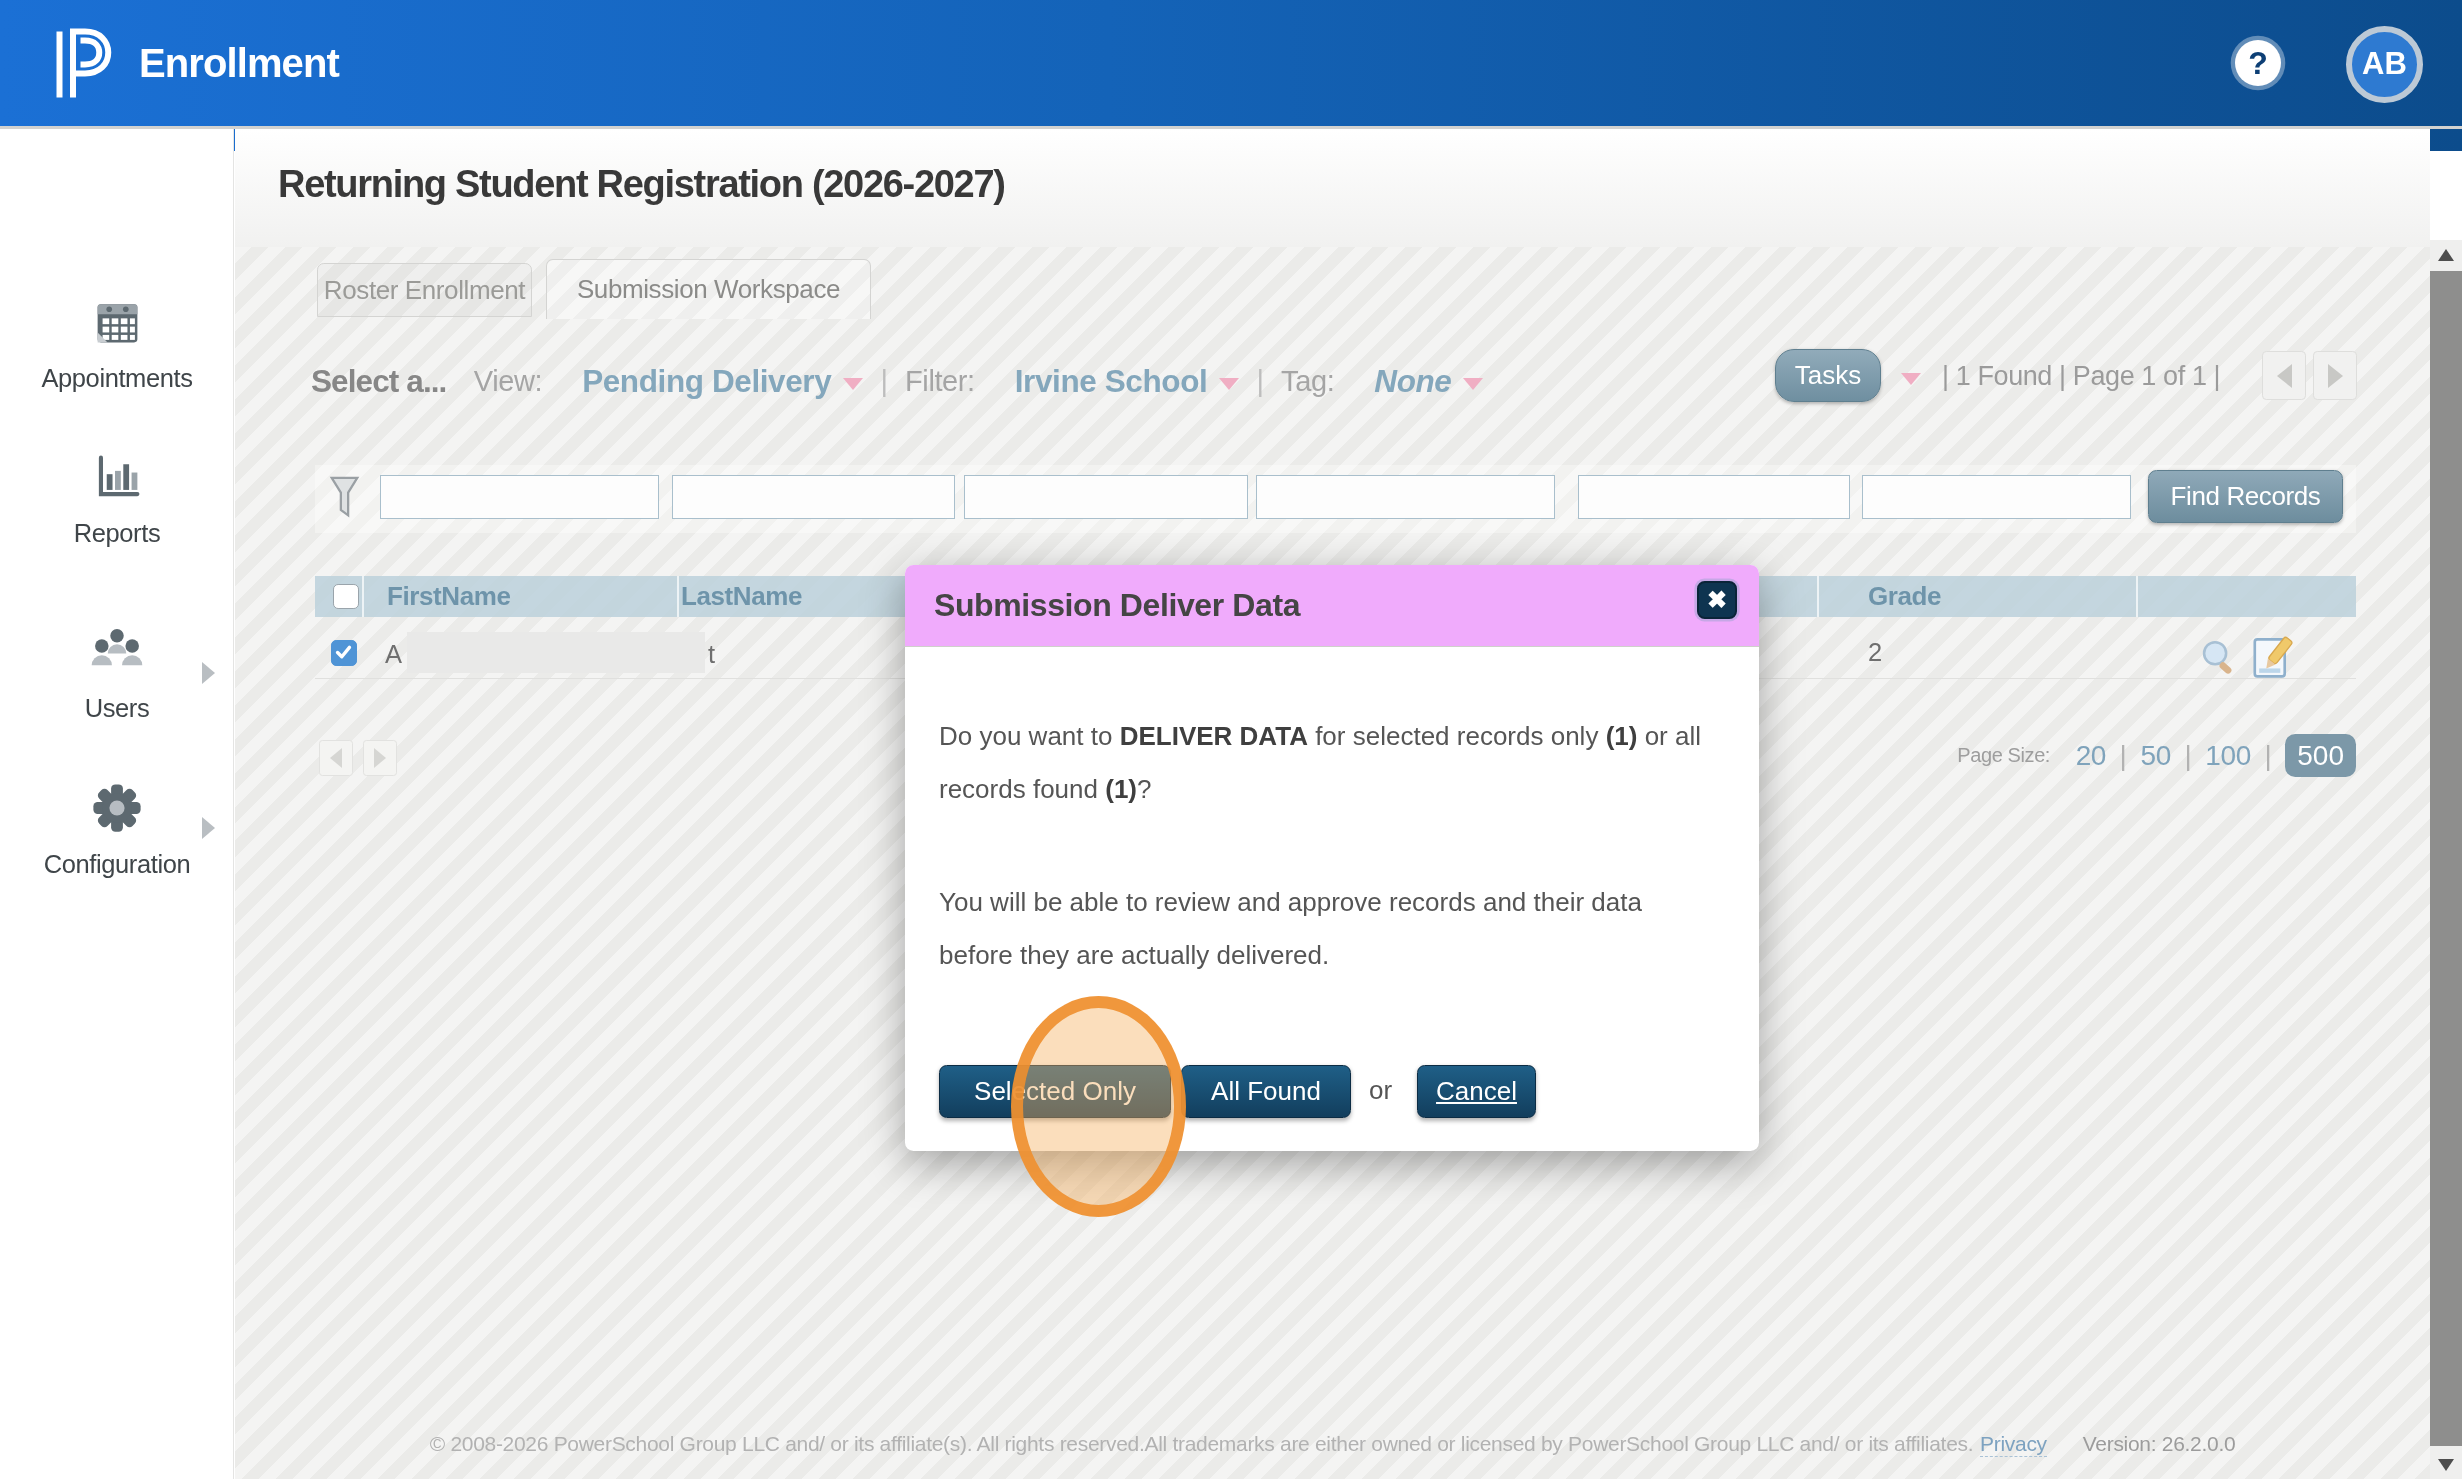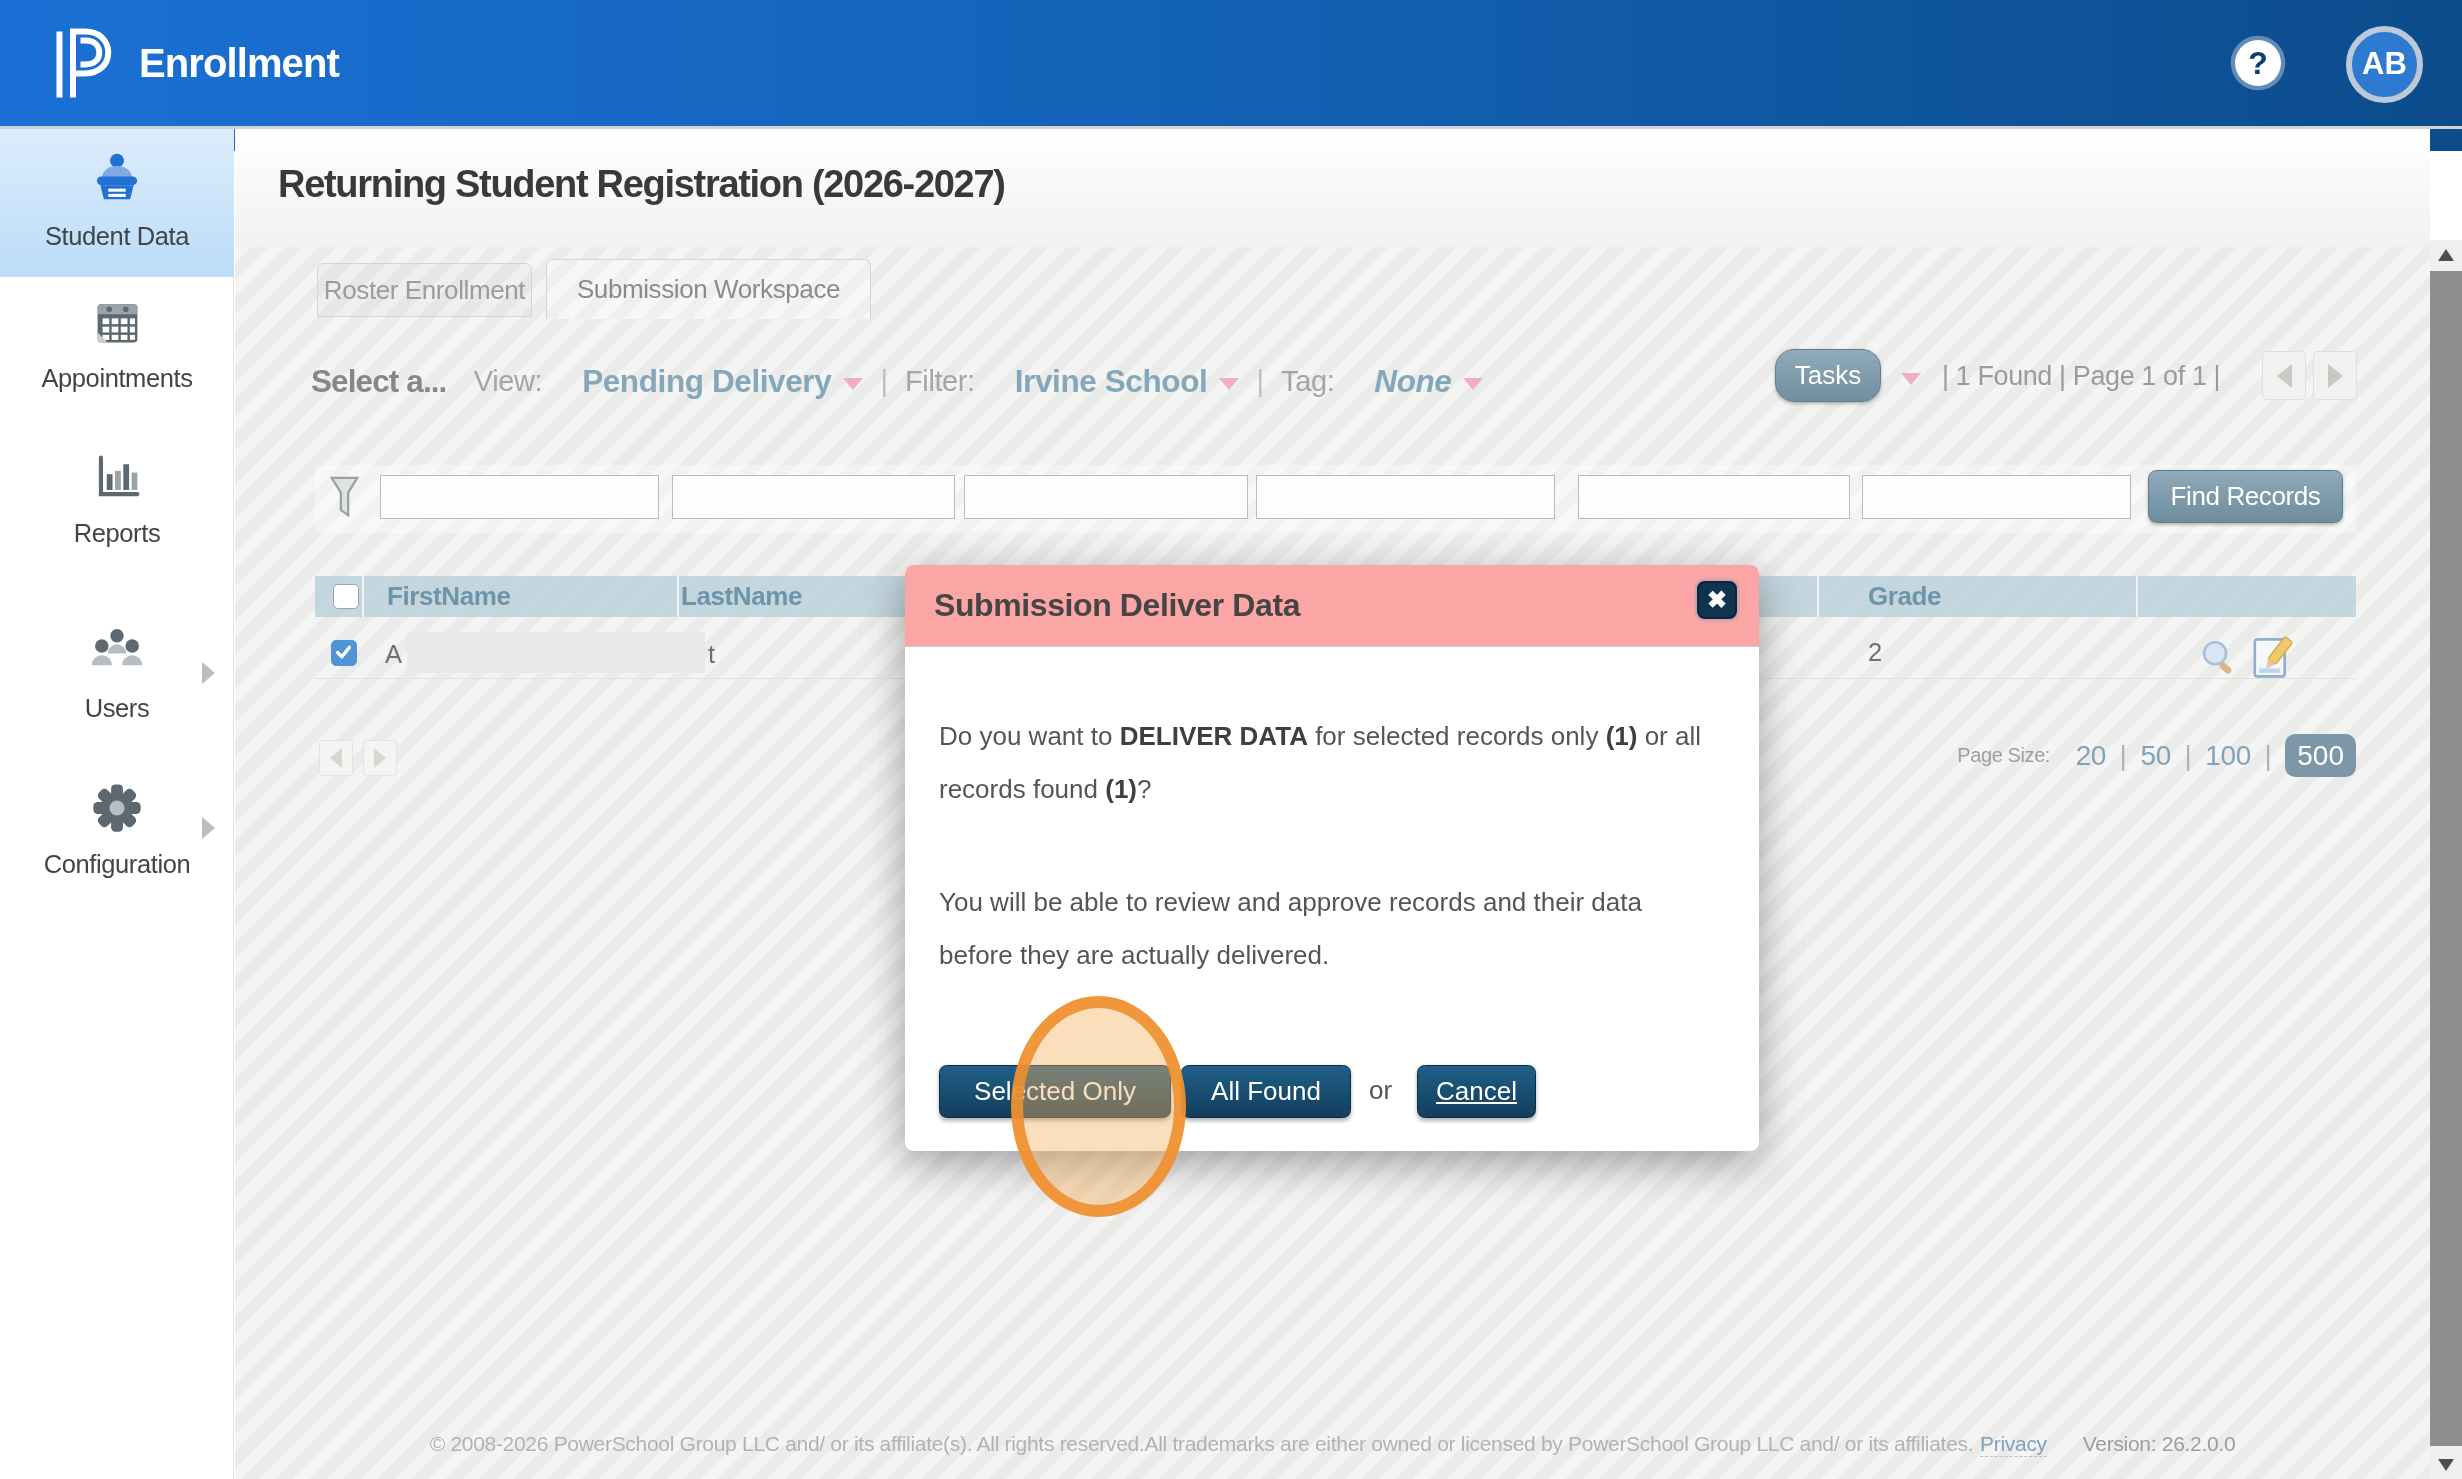--- a/index.html
+++ b/index.html
@@ -100,21 +100,21 @@
   .pagesize { position:absolute; left:1898px; top:730px; width:458px; height:51px; display:flex;
               align-items:center; justify-content:flex-end; gap:13.6px; }
   .ps-label { font-size:20px; color:#9e9e9e; margin-right:12px; letter-spacing:-0.4px; }
   .ps-link { font-size:28px; color:#7fa3bb; cursor:pointer; letter-spacing:-0.4px; }
   .ps-sep { font-size:28px; color:#b2b2b2; }
   .ps-selected { background:#7c98a8; color:#ffffff; font-size:28px; border-radius:10.2px; padding:5.1px 12px; cursor:pointer; }
 
   
   .modal { position:absolute; left:905px; top:565px; width:854px; height:586px; background:#ffffff;
            border-radius:8.5px; box-shadow:0 12px 43px rgba(0,0,0,0.35); z-index:40; }
-  .modal-head { position:absolute; left:0; top:0; width:854px; height:82px; background:#fca5a5;
+  .modal-head { position:absolute; left:0; top:0; width:854px; height:82px; background:#f0abfc;
                 border-bottom:0.9px solid #cfcfcb; border-radius:8.5px 8.5px 0 0; }
   .modal-title { position:absolute; left:29px; top:22px; font-size:32px; font-weight:bold; color:#454545; letter-spacing:-0.4px; }
   .modal-close { position:absolute; left:792px; top:16px; width:40px; height:38px; background:#0e3450;
                  border:2.6px solid #0a2438; border-radius:7.7px; color:#ffffff; font-size:24px; font-weight:bold;
                  display:flex; align-items:center; justify-content:center; cursor:pointer;
                  box-shadow:0 0 0 2.6px rgba(120,160,190,0.35); }
   .modal-body { position:absolute; left:34px; top:145px; width:783px; font-size:26px; color:#555555; line-height:53px; }
   .modal-body p { margin:0 0 60px 0; }
   .modal-body b { color:#3f3f3f; }
   .modal-actions { position:absolute; left:0; top:500px; width:854px; height:53px; }
@@ -163,31 +163,20 @@
     <div class="help-btn">
         <span>?</span>
       </div>
     <div class="avatar">
         <span>AB</span>
       </div>
   </div>
   <div class="header-underline"></div>
 
   <div class="sidebar">
-    <div class="nav-item nav-active" style="top:0; height:148px; padding-top:22px;">
-      <svg class="icon" width="56" height="56" viewBox="0 0 64 64">
-        <circle cx="32" cy="11" r="8" fill="#2270d3"></circle>
-        <path d="M15 30 a17 13 0 0 1 34 0 z" fill="#7fa9e4"></path>
-        <rect x="9" y="29" rx="5" width="46" height="10" fill="#2270d3"></rect>
-        <path d="M13 39 L51 39 L47 55 L17 55 Z" fill="#2270d3"></path>
-        <rect x="22" y="43" width="20" height="3.5" fill="#ffffff"></rect>
-        <rect x="22" y="49" width="20" height="3.5" fill="#ffffff"></rect>
-      </svg>
-      <span class="nav-label">Student Data</span>
-    </div>
     <div class="nav-item" style="top:167px; height:136px;">
       <svg class="icon" width="53" height="53" viewBox="0 0 64 64">
         <rect x="8" y="10" width="48" height="46" rx="4" fill="#5d6970"></rect>
         <path d="M8 14 a4 4 0 0 1 4-4 h40 a4 4 0 0 1 4 4 v8 H8 Z" fill="#9aa3a9"></path>
         <circle cx="22" cy="16" r="3.4" fill="#5d6970"></circle>
           <circle cx="42" cy="16" r="3.4" fill="#5d6970"></circle>
         <g fill="#ffffff">
           <rect x="14" y="27" width="8" height="7"></rect>
             <rect x="25" y="27" width="8" height="7"></rect>
             <rect x="36" y="27" width="8" height="7"></rect>

